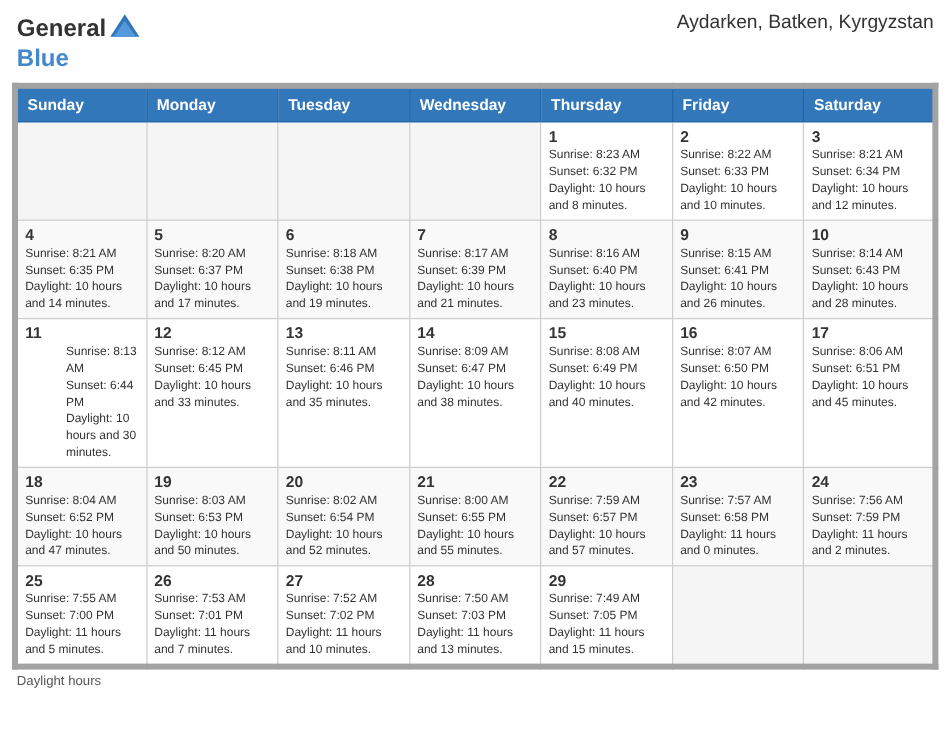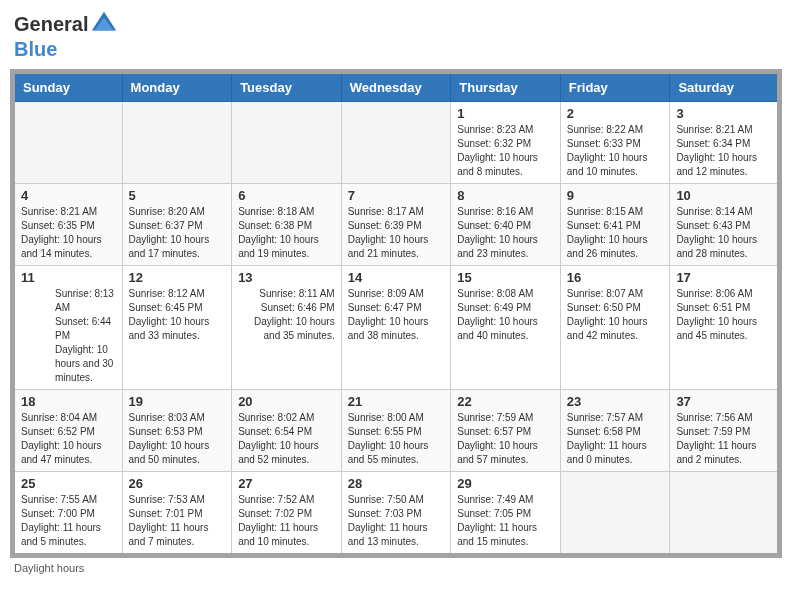--- a/index.html
+++ b/index.html
@@ -108,20 +108,21 @@
     <div class="logo-text">
       <span class="logo-general">General</span>
       <svg class="logo-icon" viewBox="0 0 30 30">
         <polygon points="15,2 28,22 2,22" fill="#3377bb"></polygon>
         <polygon points="15,8 25,22 5,22" fill="#5599dd"></polygon>
       </svg>
     </div>
     <span class="logo-blue">Blue</span>
   </div>
   <div class="title-area">
+    <div class="calendar-subtitle">Aydarken, Batken, Kyrgyzstan</div>
   </div>
 </div>
 
 <table class="calendar-table">
   <thead>
     <tr>
     <th>Sunday</th>
         <th>Monday</th>
         <th>Tuesday</th>
         <th>Wednesday</th>
@@ -207,21 +208,21 @@
 Daylight: 10 hours and 30 minutes.</div>
         </td>
         <td>
           <span class="day-number">12</span>
           <div class="day-info" style="white-space: pre-line;">Sunrise: 8:12 AM
 Sunset: 6:45 PM
 Daylight: 10 hours and 33 minutes.</div>
         </td>
         <td>
           <span class="day-number">13</span>
-          <div class="day-info" style="white-space: pre-line; text-align: right;">Sunrise: 8:11 AM
+          <div class="day-info" style="white-space: pre-line;">Sunrise: 8:11 AM
 Sunset: 6:46 PM
 Daylight: 10 hours and 35 minutes.</div>
         </td>
         <td>
           <span class="day-number">14</span>
           <div class="day-info" style="white-space: pre-line;">Sunrise: 8:09 AM
 Sunset: 6:47 PM
 Daylight: 10 hours and 38 minutes.</div>
         </td>
         <td>
@@ -274,21 +275,21 @@
 Sunset: 6:57 PM
 Daylight: 10 hours and 57 minutes.</div>
         </td>
         <td>
           <span class="day-number">23</span>
           <div class="day-info" style="white-space: pre-line;">Sunrise: 7:57 AM
 Sunset: 6:58 PM
 Daylight: 11 hours and 0 minutes.</div>
         </td>
         <td>
-          <span class="day-number">37</span>
+          <span class="day-number">24</span>
           <div class="day-info" style="white-space: pre-line;">Sunrise: 7:56 AM
 Sunset: 7:59 PM
 Daylight: 11 hours and 2 minutes.</div>
         </td>
       </tr>
       <tr>
         <td>
           <span class="day-number">25</span>
           <div class="day-info" style="white-space: pre-line;">Sunrise: 7:55 AM
 Sunset: 7:00 PM

